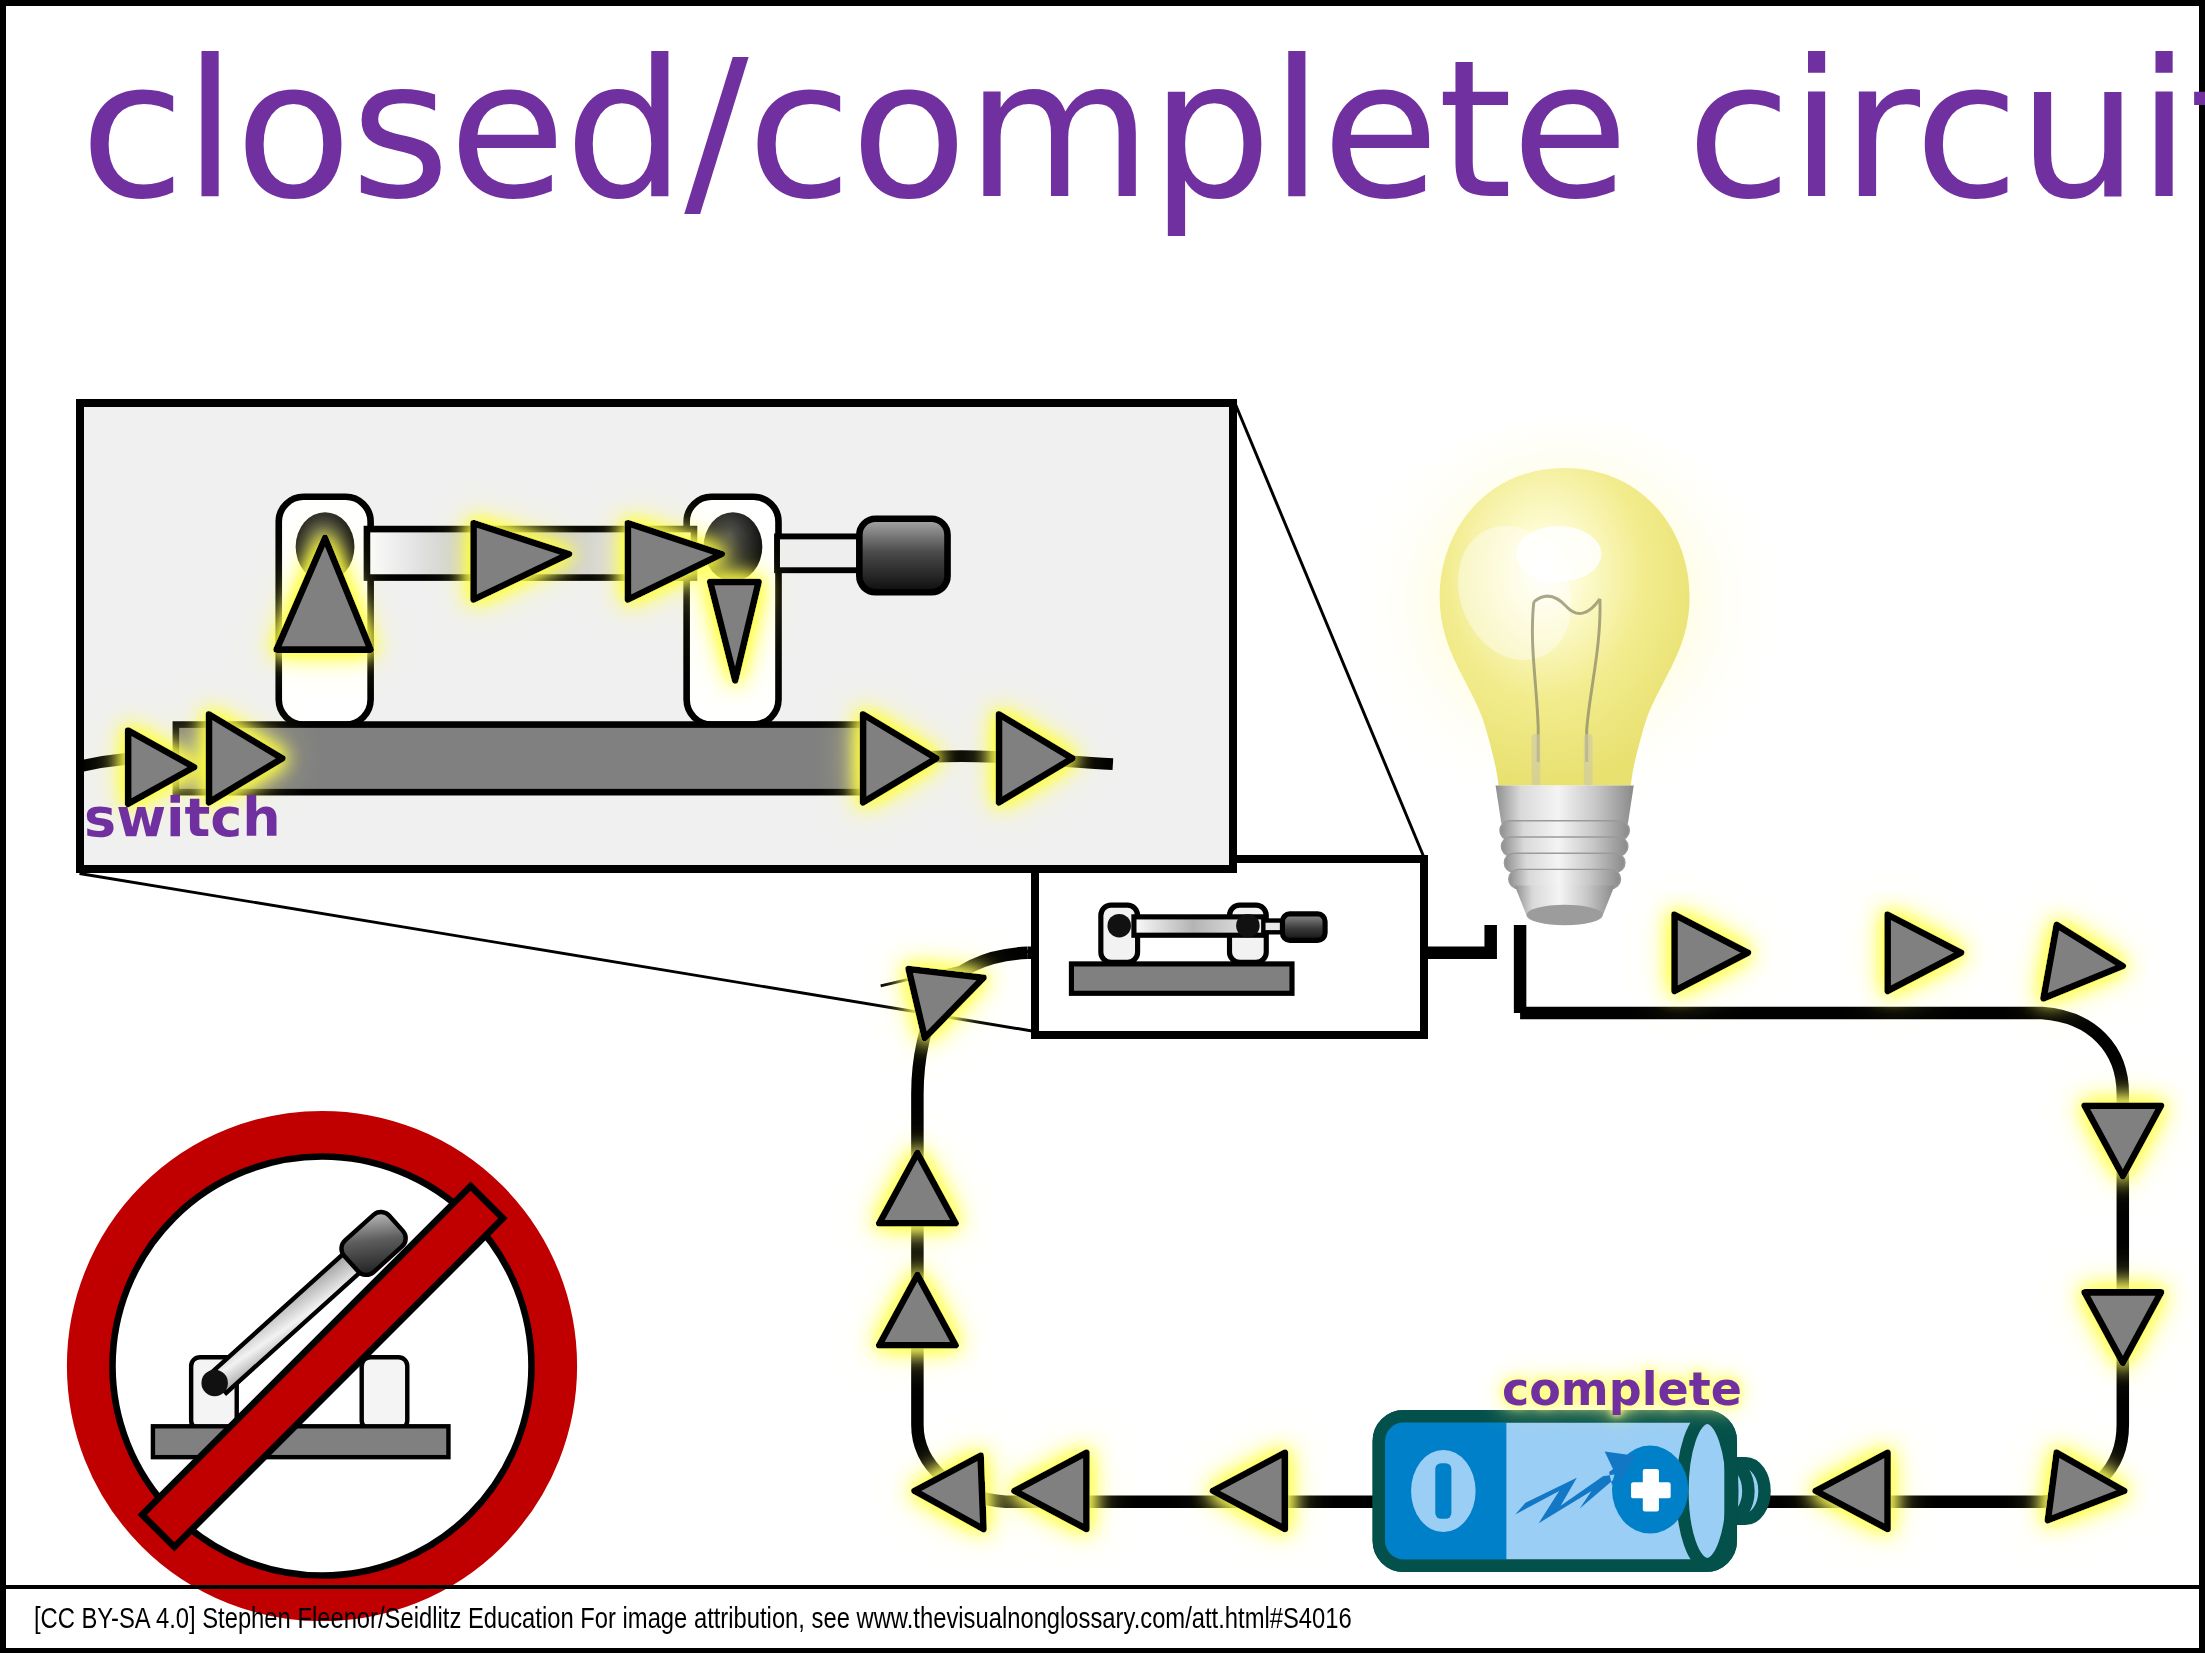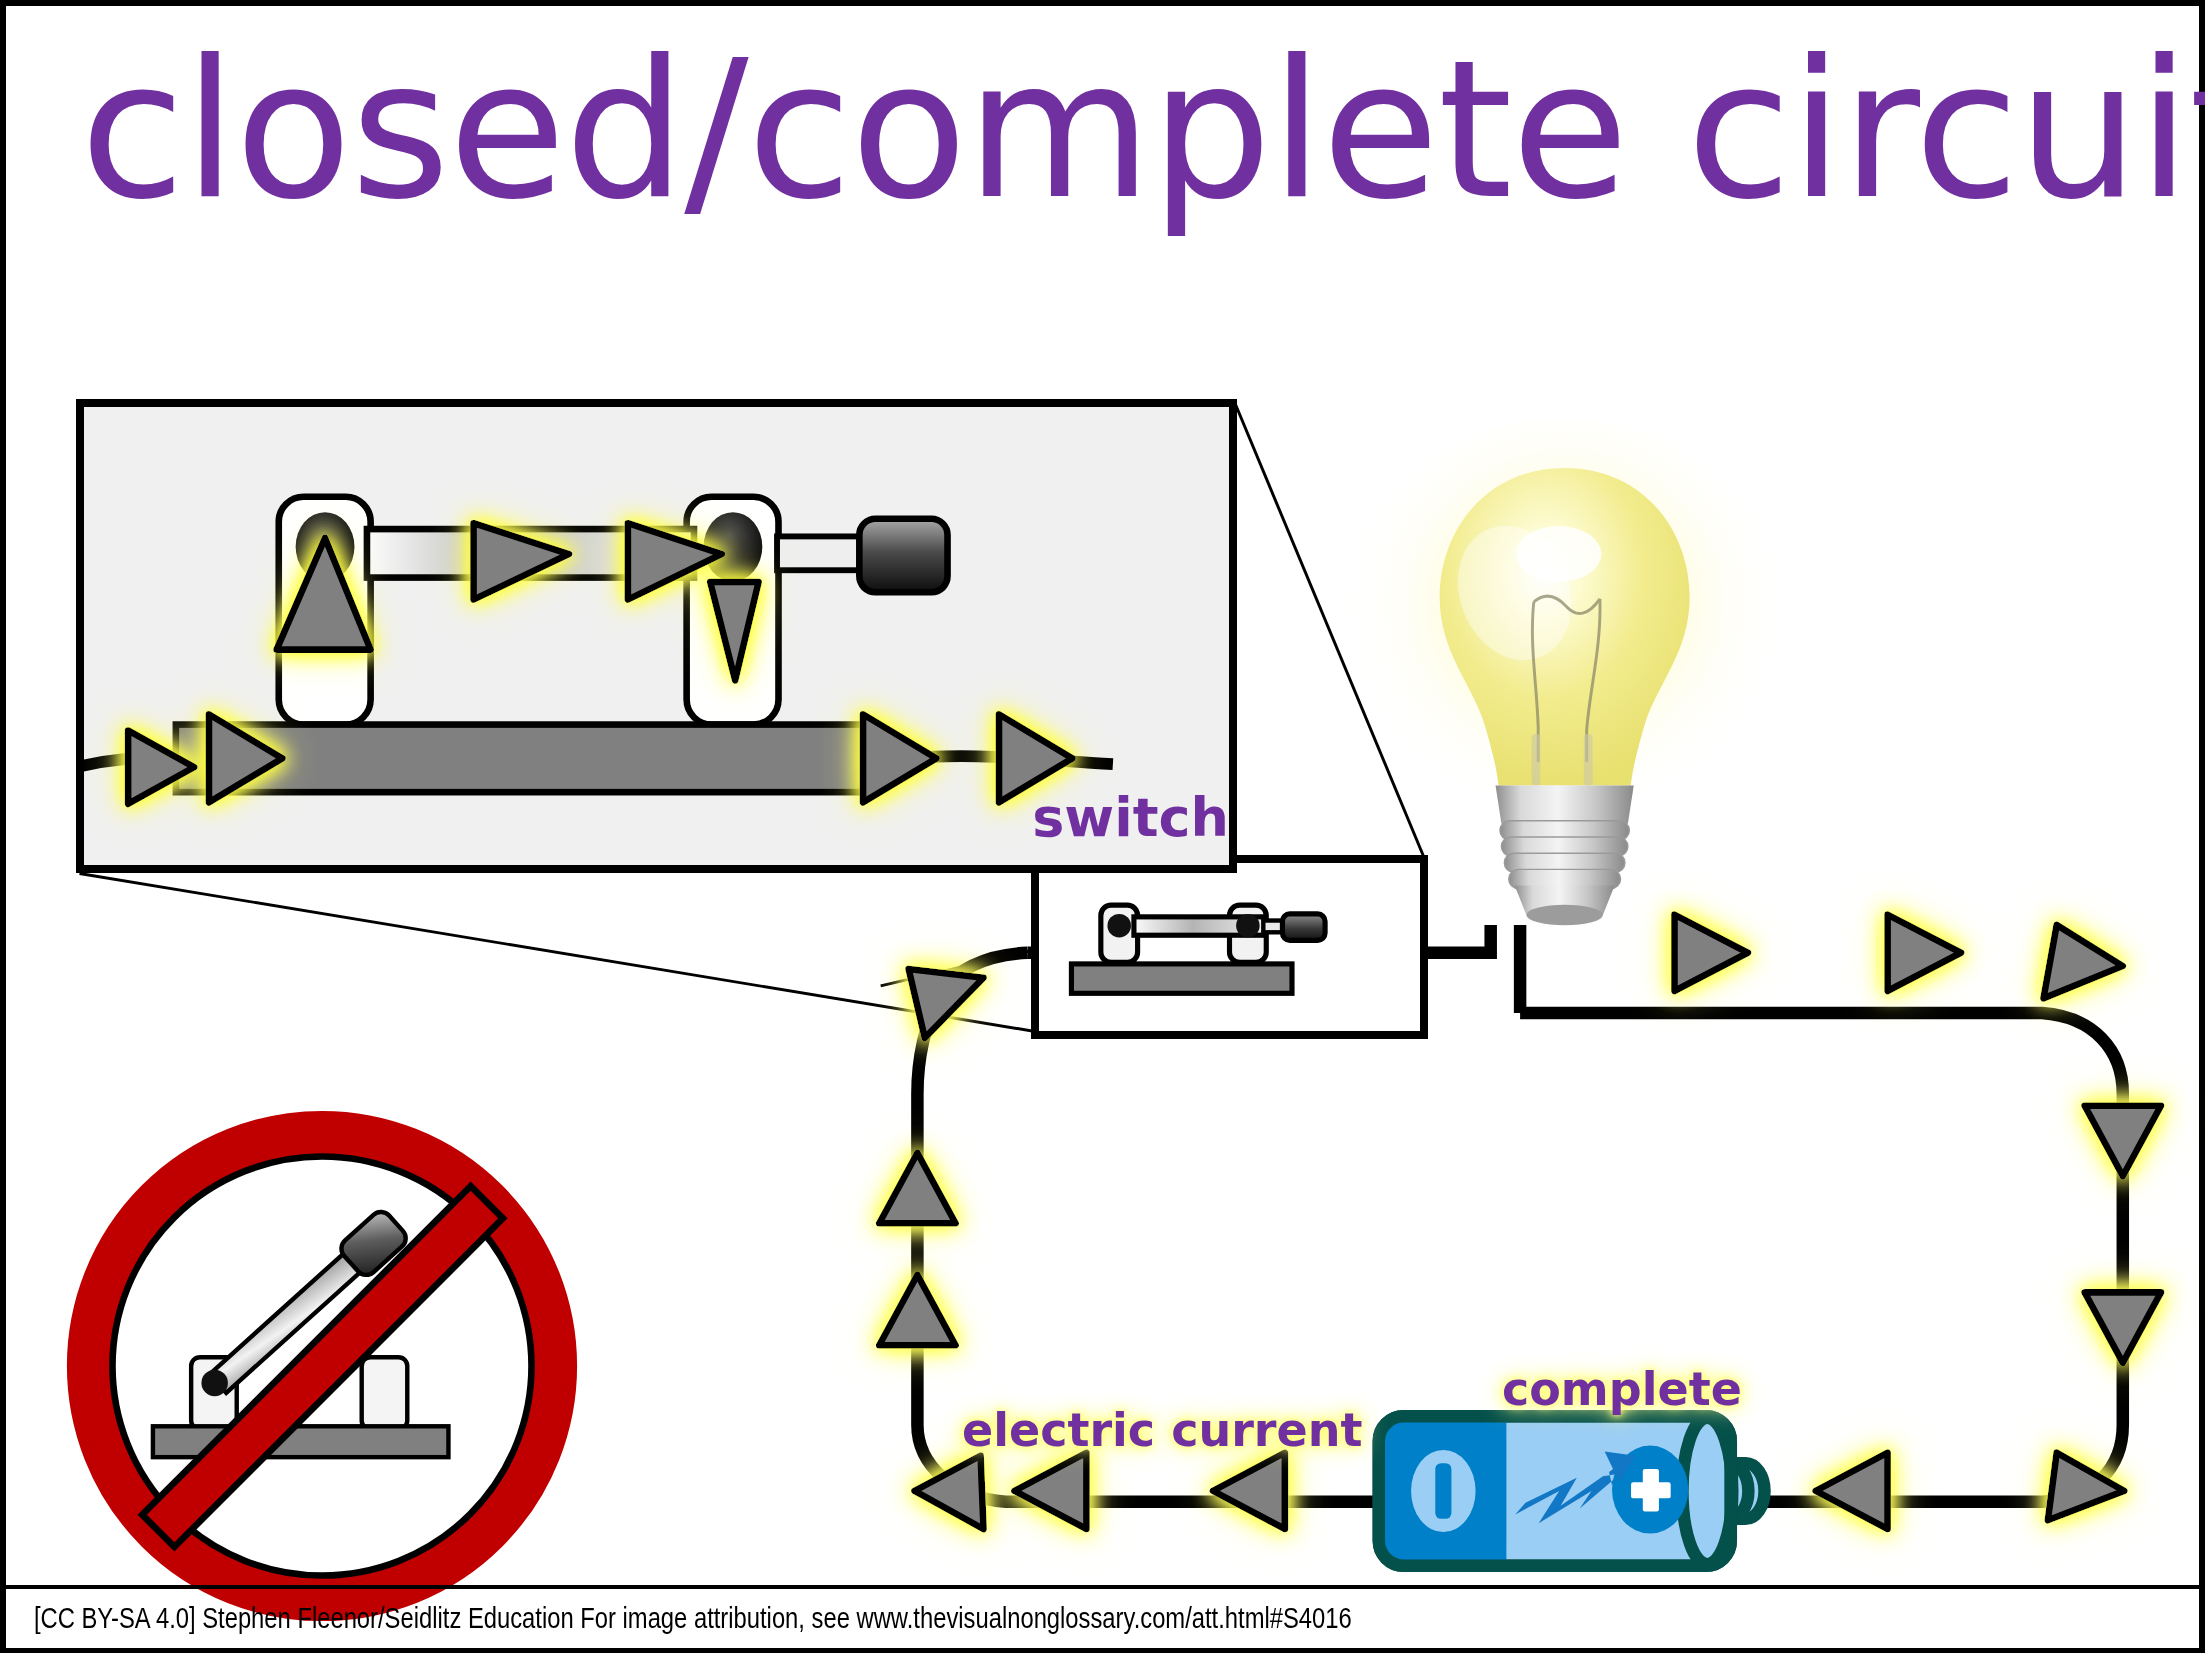--- a/index.html
+++ b/index.html
@@ -16,21 +16,21 @@
     color:#7030A0; letter-spacing:-1.5px; white-space:nowrap;
     font-family:"DejaVu Sans",sans-serif;
   }
 
   
   #detail-panel{
     left:70px; top:393px; width:1161px; height:474px;
     background:#f0f0f0; border:8px solid #000; box-sizing:border-box;
   }
   #detail-label{
-    left:0; bottom:16px; width:100%; text-align:right;
+    left:0; bottom:16px; width:100%; text-align:left;
     font-size:54px; font-weight:700; color:#7030A0;
     font-family:"DejaVu Sans",sans-serif;
     margin-top:36px;
   }
 
   
   #switch-box{
     left:1025px; top:849px; width:397px; height:184px;
     background:#ffffff; border:8px solid #000; box-sizing:border-box;
   }
@@ -362,21 +362,20 @@
     <g>
       <circle cx="370" cy="370" r="316" fill="none" stroke="#000" stroke-width="9"></circle>
       <circle cx="370" cy="370" r="316" fill="none" stroke="#C00000" stroke-width="62"></circle>
       <circle cx="370" cy="370" r="285" fill="none" stroke="#000" stroke-width="9"></circle>
       <g transform="rotate(45 370 370)">
         <rect x="340" y="54" width="62" height="632" fill="#C00000" stroke="#000" stroke-width="9"></rect>
       </g>
     </g>
   </svg>
 
-  <div class="abs circuit-label" id="label-current">electric current</div>
   <div class="abs circuit-label" id="label-battery">complete</div>
 
   <div class="abs" id="footer">
     <div id="footer-text">[CC BY-SA 4.0] Stephen Fleenor/Seidlitz Education For image attribution, see www.thevisualnonglossary.com/att.html#S4016</div>
   </div>
 
 </div>
 
 
 </body></html>

